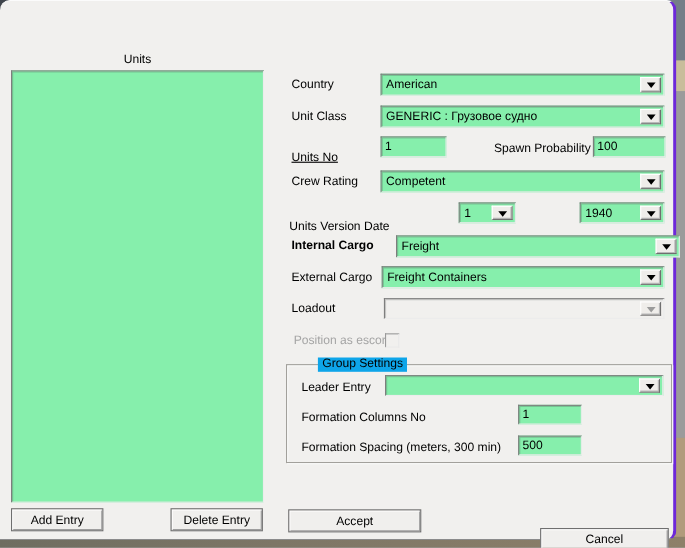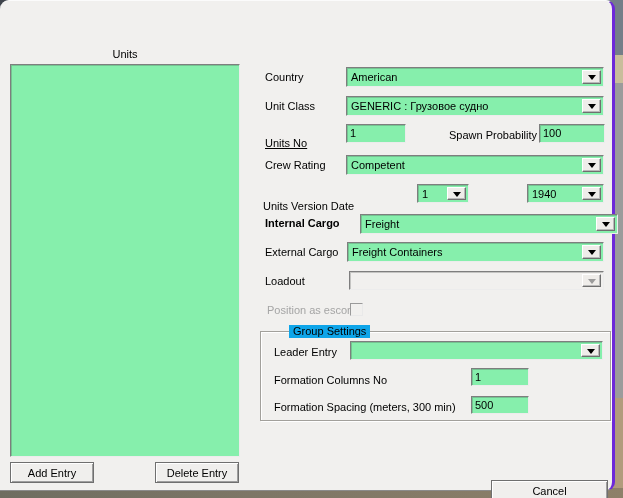--- a/index.html
+++ b/index.html
@@ -152,15 +152,16 @@
 
     <div class="lbl" style="left:13px;top:42px;">Formation Columns No</div>
     <div class="sunken tinput" style="left:210px;top:36px;width:58px;height:18px;">1</div>
 
     <div class="lbl" style="left:13px;top:69px;">Formation Spacing (meters, 300 min)</div>
     <div class="sunken tinput" style="left:210px;top:64px;width:58px;height:18px;">500</div>
   </div>
 
   <div class="btn" style="left:10px;top:461px;width:84px;height:21px;">Add Entry</div>
   <div class="btn" style="left:155px;top:461px;width:84px;height:21px;">Delete Entry</div>
+  <div class="btn" style="left:262px;top:462px;width:121px;height:21px;">Accept</div>
   <div class="btn" style="left:491px;top:479px;width:117px;height:21px;">Cancel</div>
 
 </div>
 
 </body></html>

